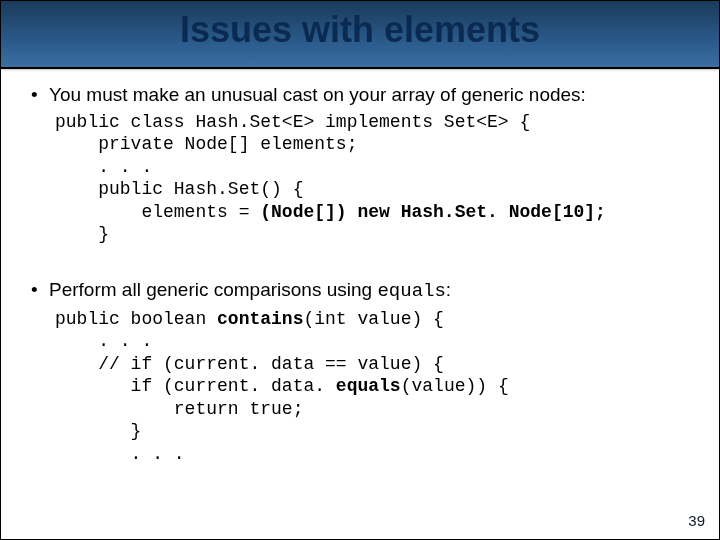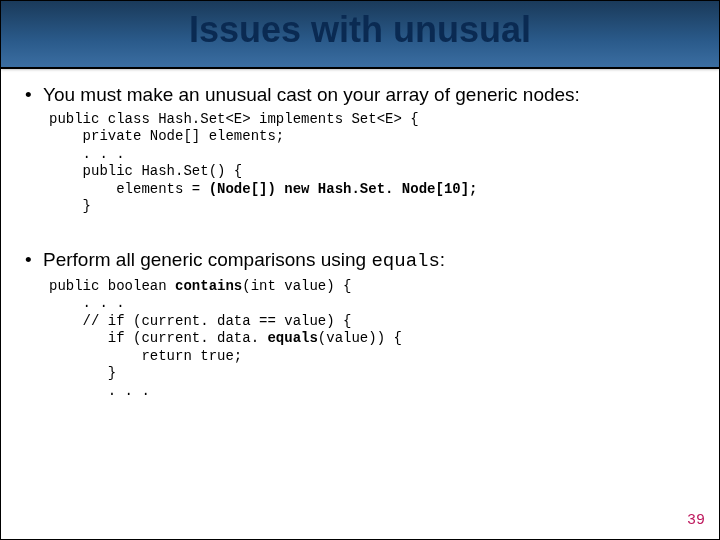--- a/index.html
+++ b/index.html
@@ -46,21 +46,21 @@
     position: absolute;
     left: 0;
     right: 0;
     top: 66px;
     height: 2px;
     background: #000;
     z-index: 2;
   }
   .body {
     position: absolute;
-    left: 24px;
+    left: 30px;
     right: 18px;
     top: 82px;
     font-size: 19px;
     line-height: 1.25;
   }
   ul.top {
     list-style: none;
     padding: 0;
     margin: 0;
   }
@@ -71,21 +71,21 @@
   }
   ul.top > li::before {
     content: "•";
     position: absolute;
     left: 0;
     top: 0;
     color: #000;
   }
   .code {
     font-family: "Courier New", Courier, monospace;
-    font-size: 14px;
+    font-size: 18px;
     white-space: pre;
     line-height: 1.25;
     margin-top: 4px;
     margin-left: 6px;
   }
   .code.second {
   }
   .code b {
     font-weight: bold;
   }
@@ -93,31 +93,31 @@
     font-family: "Courier New", Courier, monospace;
   }
   .gap {
     height: 28px;
   }
   .page-num {
     position: absolute;
     right: 14px;
     bottom: 10px;
     font-size: 15px;
-    color: #be185d;
-    font-family: Liberation Mono, monospace;
+    color: #0f172a;
+    font-family: Liberation Sans, sans-serif;
   }
 </style>
 </head>
 <body>
 
 <div class="slide">
 
   <div class="title-band"></div>
-  <div class="title">Issues with unusual</div>
+  <div class="title">Issues with elements</div>
   <div class="separator"></div>
 
   <div class="body">
     <ul class="top">
       <li>
         <span>You must make an unusual cast on your array of generic nodes:</span>
         <div class="code"><span>public class Hash.Set&lt;E&gt; implements Set&lt;E&gt; {</span>
 <span>    private Node[] elements;</span>
 <span>    . . .</span>
 <span>    public Hash.Set() {</span>

